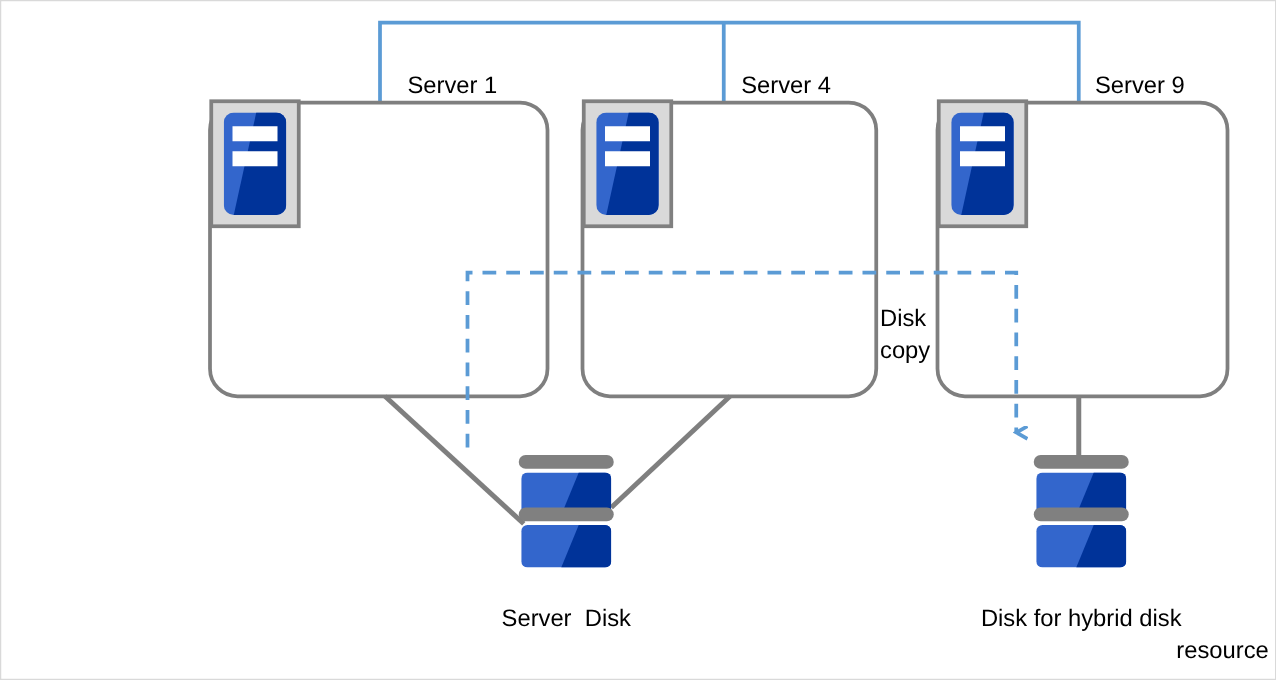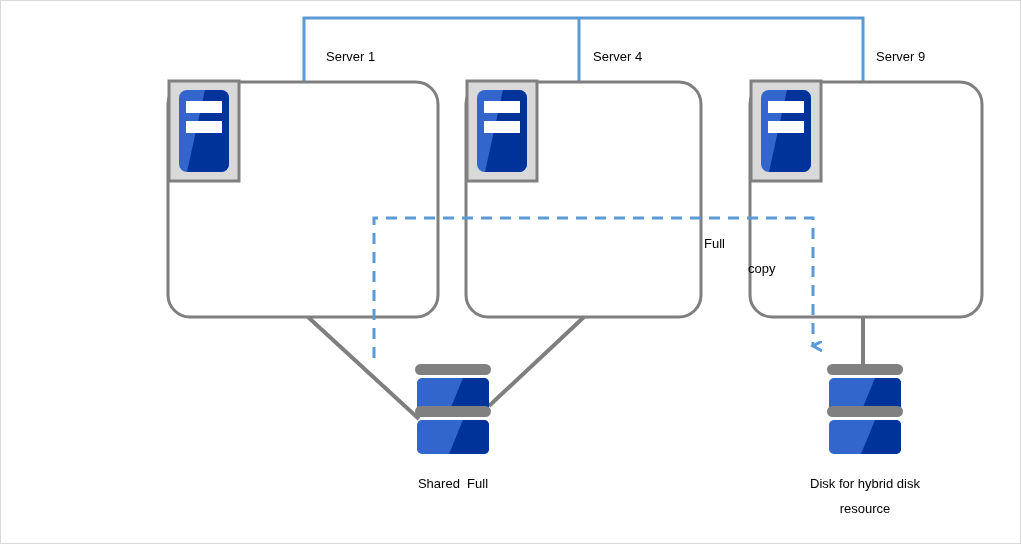--- a/index.html
+++ b/index.html
@@ -22,24 +22,25 @@
   #diagram-svg {
     position: absolute;
     left: 0;
     top: 0;
     width: 1021px;
     height: 544px;
   }
   .diag-label {
     position: absolute;
     font-family: "Liberation Sans", sans-serif;
-    font-size: 13px;
+    font-size: 19px;
     color: #000000;
     white-space: pre;
     line-height: 25px;
+    margin-top: 12px;
   }
   .label-center {
     text-align: center;
   }
 </style>
 </head>
 <body>
 
 <div id="canvas">
 
@@ -156,21 +157,21 @@
       </g>
     </g>
   </svg>
 
   <div class="diag-label" style="left:325px; top:43px;">Server 1</div>
 
   <div class="diag-label" style="left:592px; top:43px;">Server 4</div>
 
   <div class="diag-label" style="left:875px; top:43px;">Server 9</div>
 
-  <div class="diag-label" style="left:703px; top:230px;">Full</div>
-  <div class="diag-label" style="left:703px; top:255px;padding-left:44px;">copy</div>
+  <div class="diag-label" style="left:703px; top:230px;">Disk</div>
+  <div class="diag-label" style="left:703px; top:255px;">copy</div>
 
-  <div class="diag-label label-center" style="left:302px; top:470px; width:300px;">Shared  Full</div>
+  <div class="diag-label label-center" style="left:302px; top:470px; width:300px;">Server  Disk</div>
 
   <div class="diag-label label-center" style="left:714px; top:470px; width:300px;">Disk for hybrid disk</div>
-  <div class="diag-label label-center" style="left:714px; top:495px; width:300px;">resource</div>
+  <div class="diag-label label-center" style="left:714px; top:495px; width:300px;text-align:right;">resource</div>
 
 </div>
 
 </body></html>

